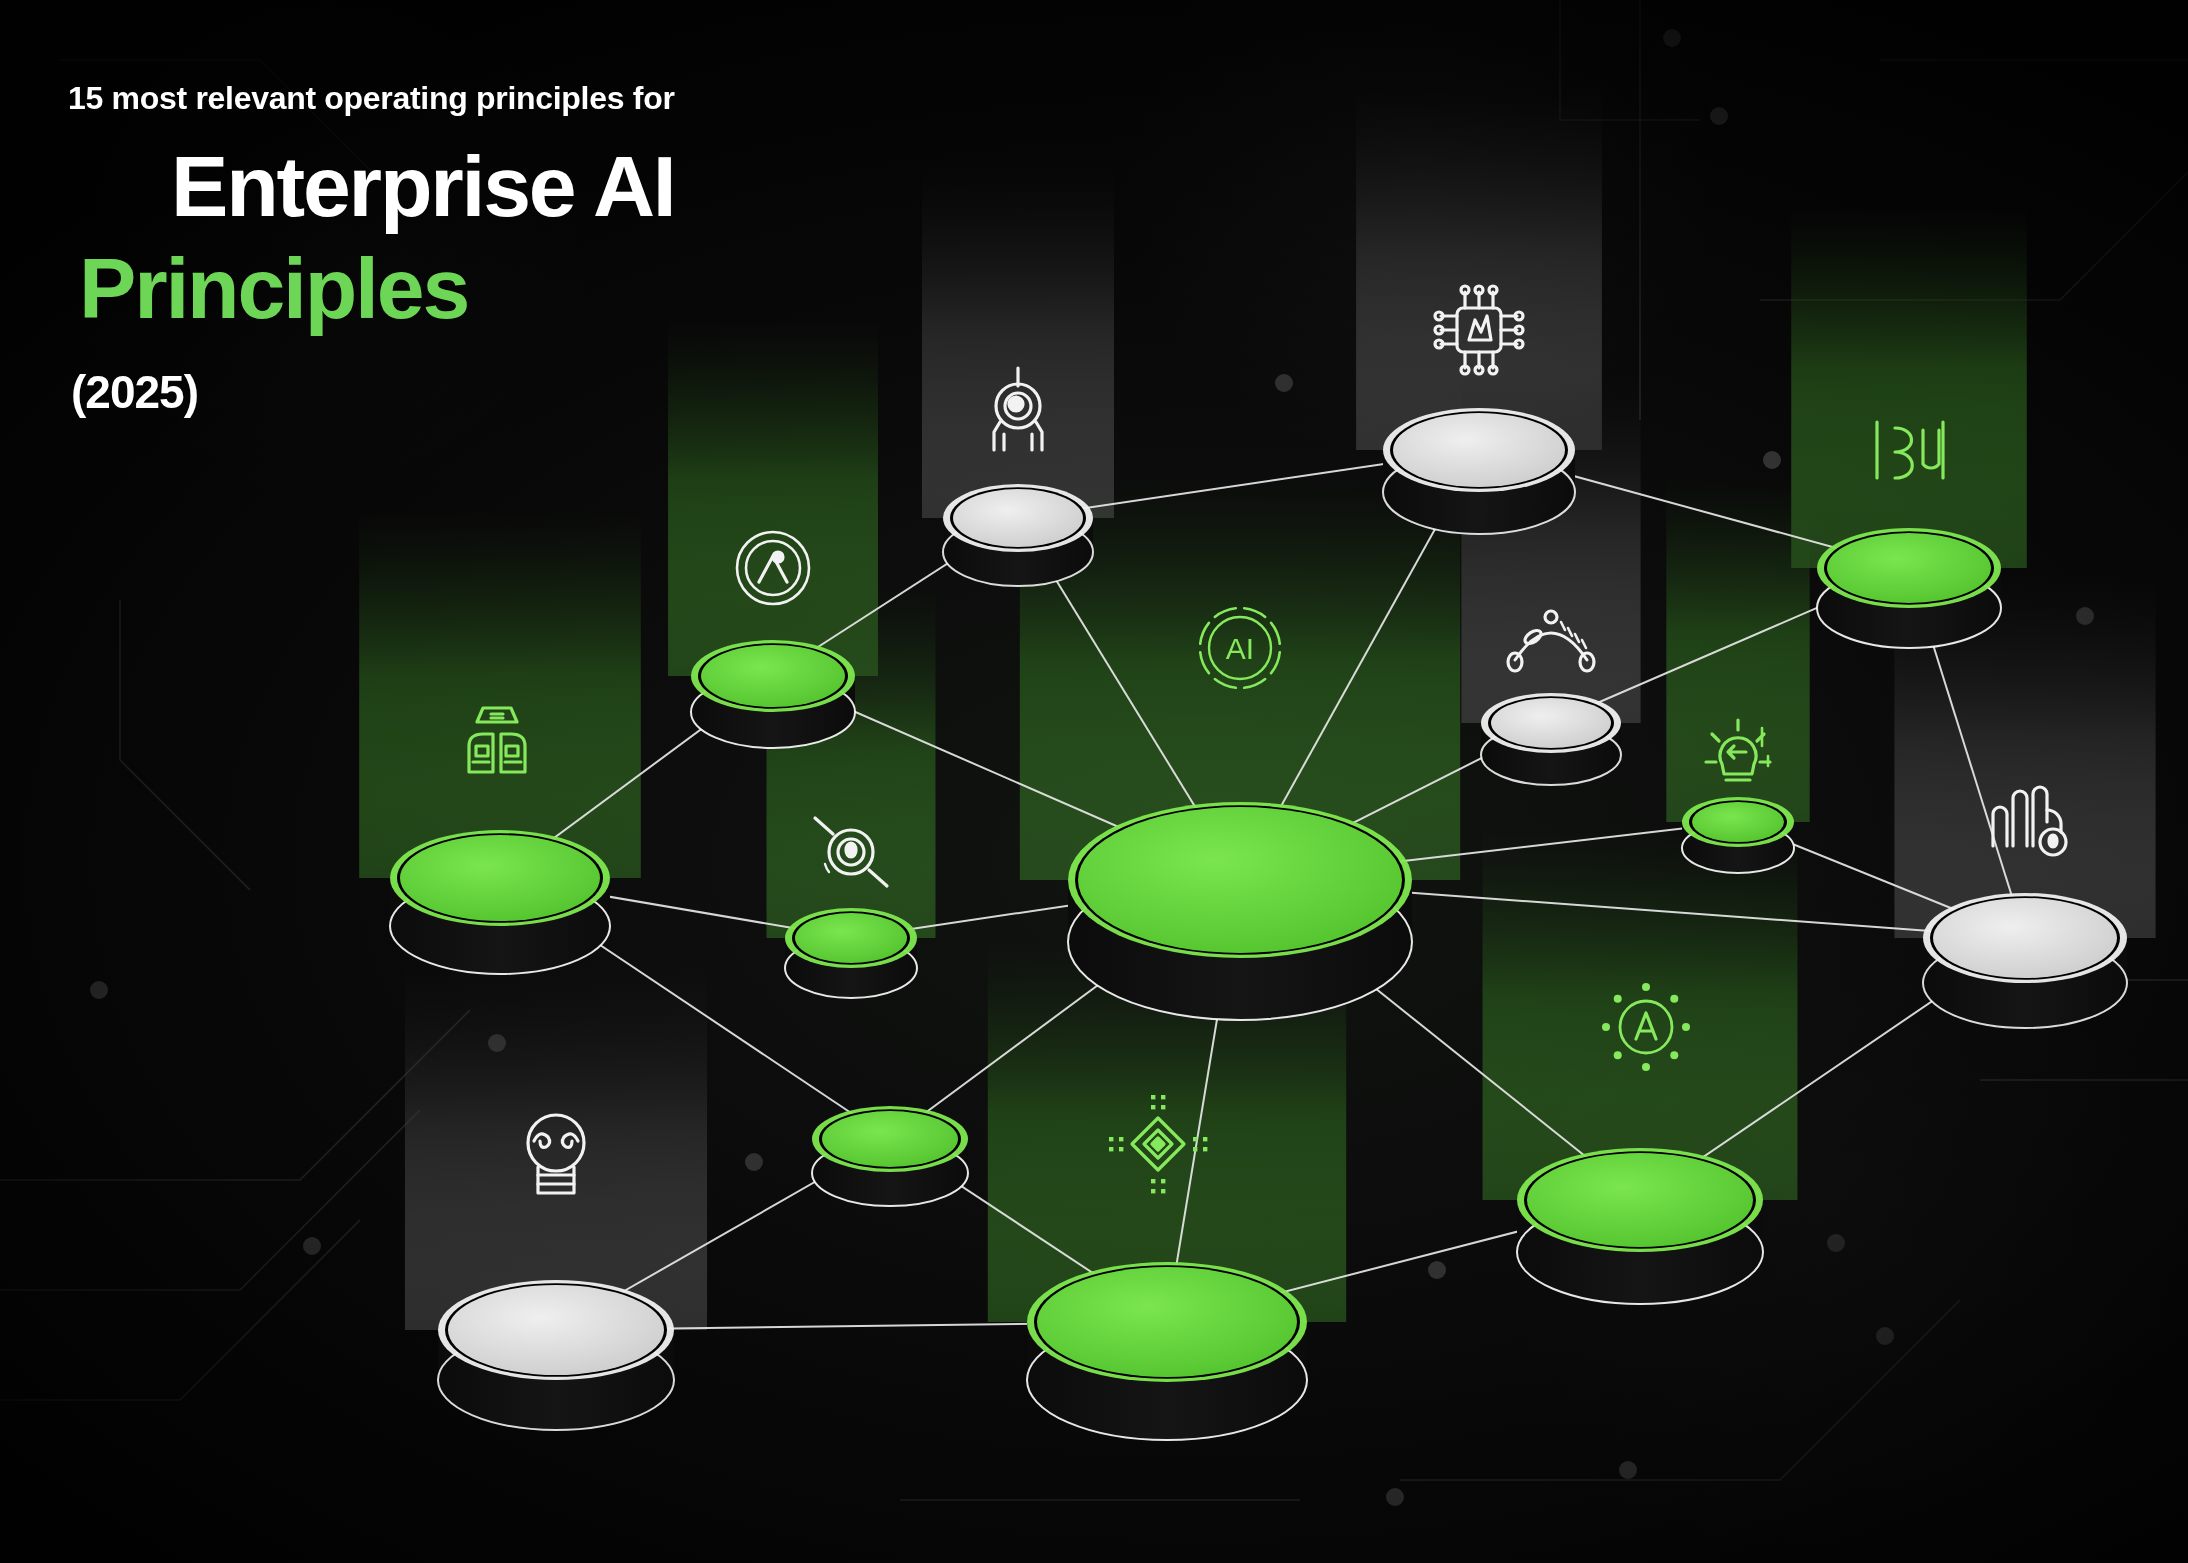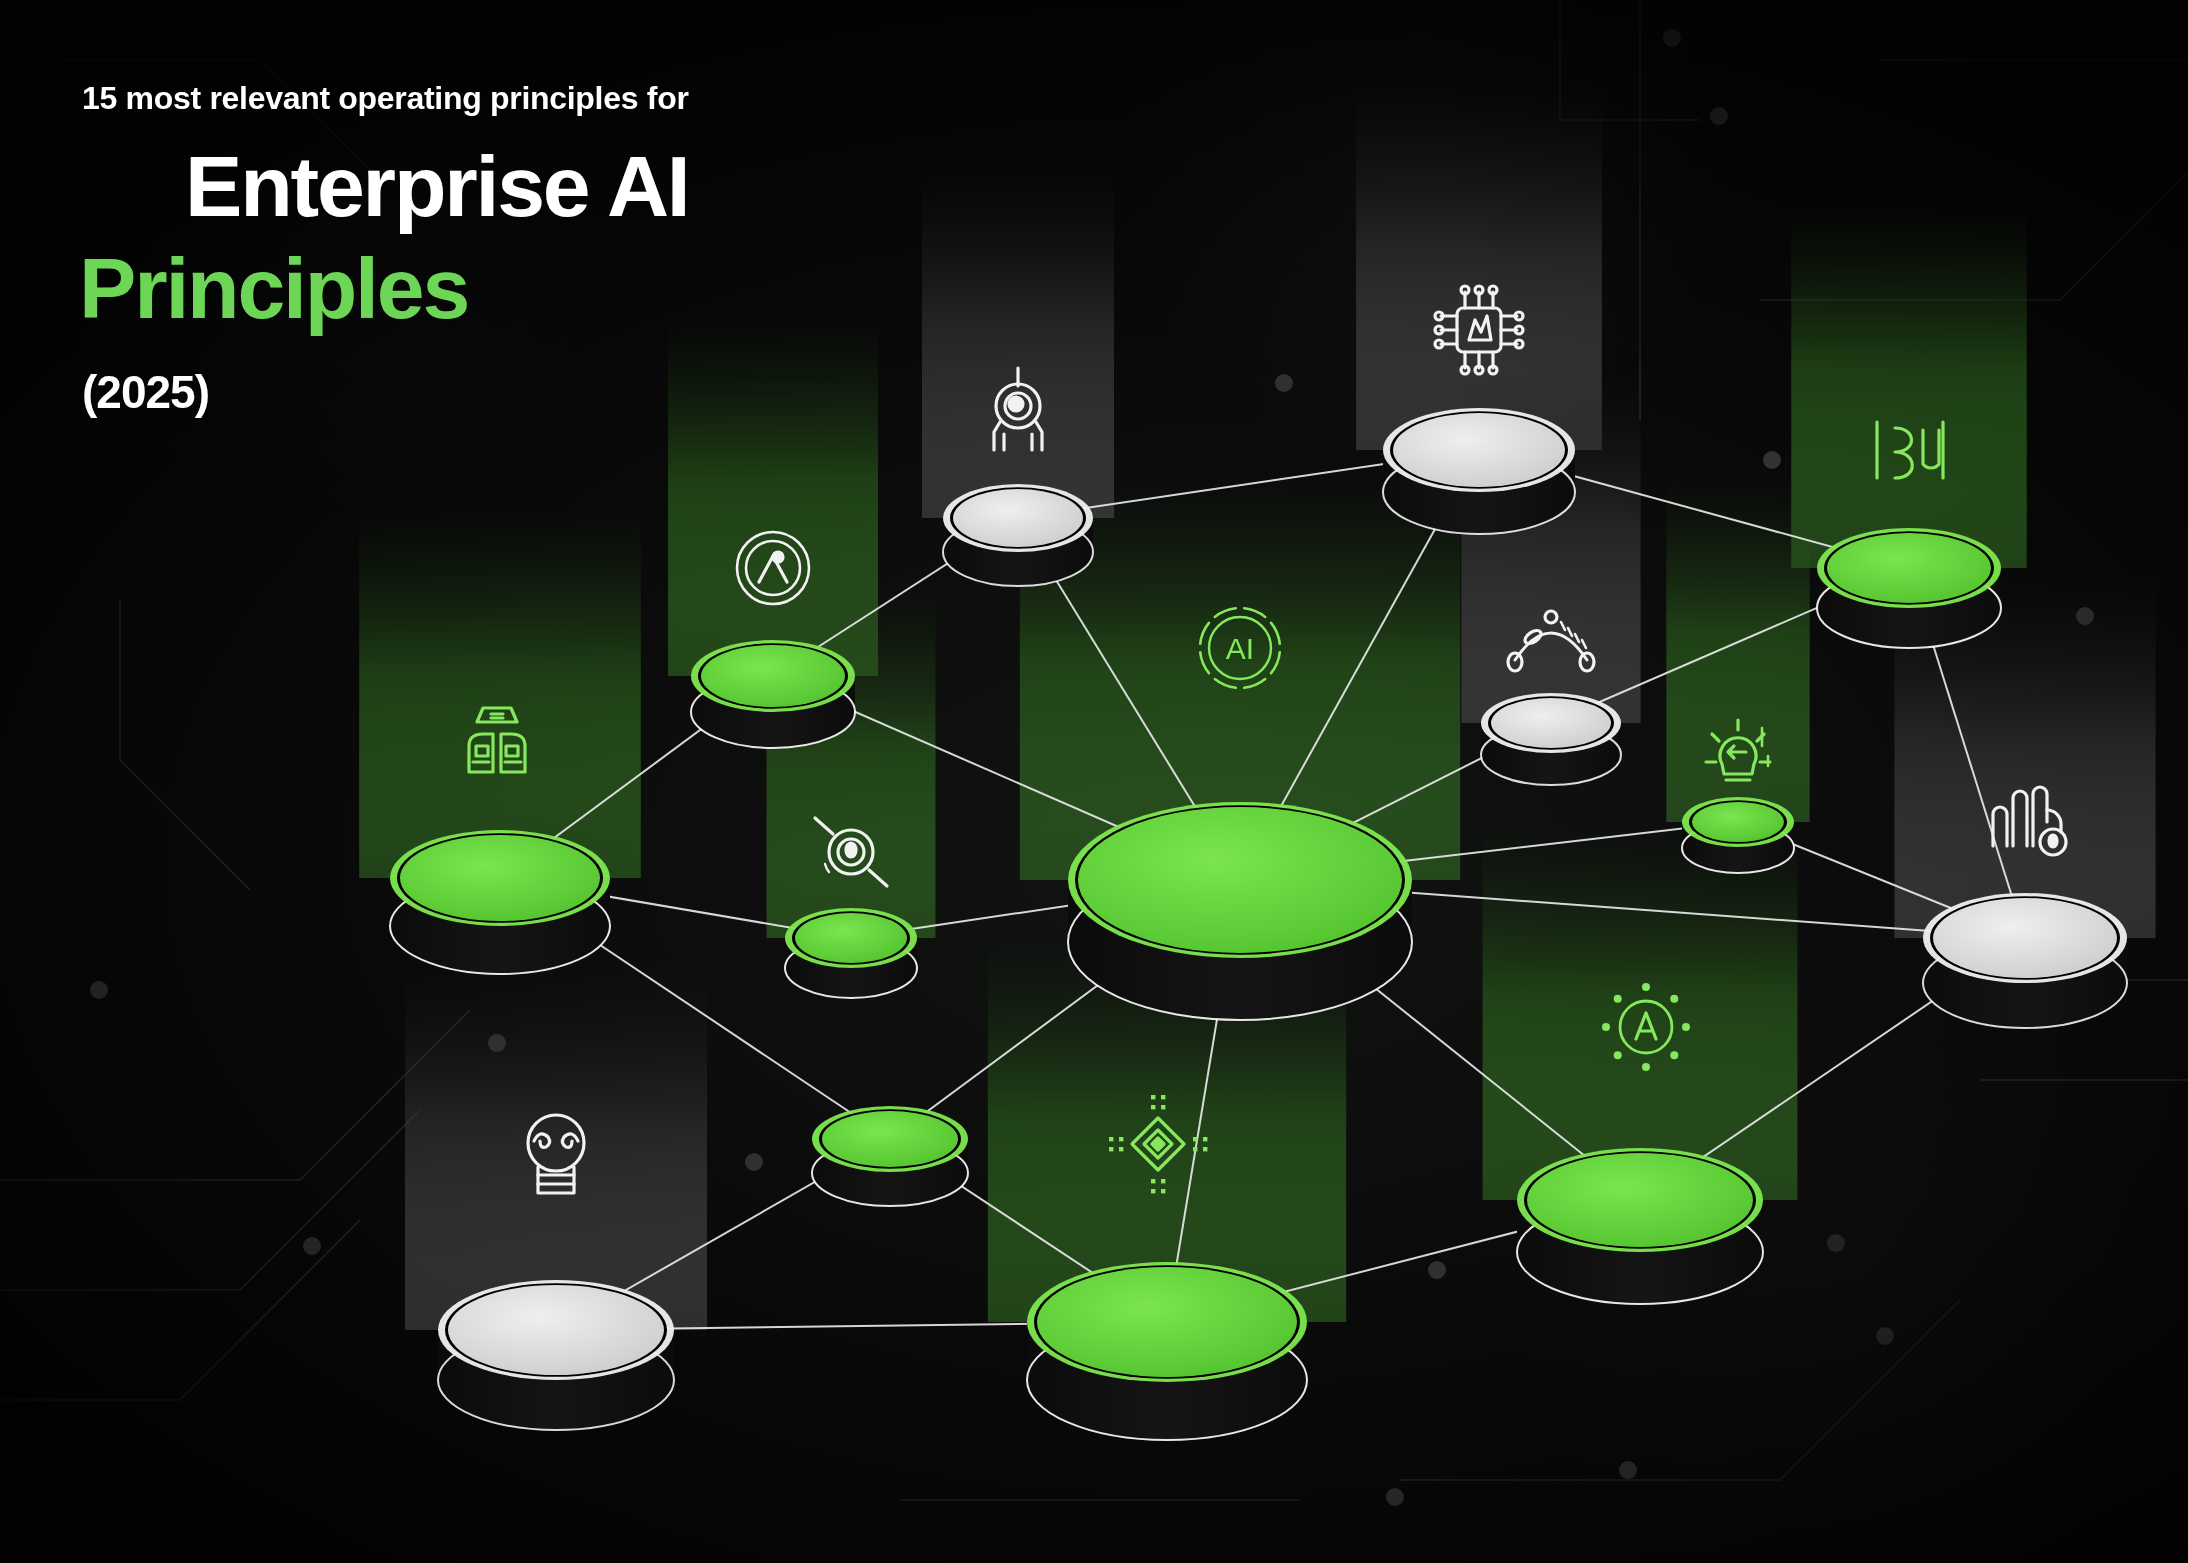--- a/index.html
+++ b/index.html
@@ -26,32 +26,32 @@
     background:
       radial-gradient(circle 420px at 1420px 180px, rgba(28,28,28,.55) 0%, rgba(0,0,0,0) 70%),
       radial-gradient(circle 380px at 330px 240px, rgba(22,22,22,.5) 0%, rgba(0,0,0,0) 70%),
       radial-gradient(circle 500px at 1850px 1250px, rgba(20,20,20,.45) 0%, rgba(0,0,0,0) 70%);
   }
 
   
   .title-block{position:absolute;left:64px;top:80px;z-index:40;}
   .kicker{
     color:#fff;font-size:32px;font-weight:bold;letter-spacing:-0.3px;
-    margin:0 0 26px 18px;white-space:nowrap;
+    margin:0 0 26px 4px;white-space:nowrap;
   }
   .title-main{
     color:#fff;font-size:86px;font-weight:bold;line-height:1.0;
     letter-spacing:-2.2px;margin:0 0 16px 0;white-space:nowrap;text-align:right;
   }
   .title-accent{
     font-size:86px;font-weight:bold;line-height:1.0;
     letter-spacing:-2.2px;margin:0 0 34px 15px;white-space:nowrap;
   }
   .title-year{
-    color:#fff;font-size:46px;font-weight:bold;letter-spacing:-1px;margin:18px;
+    color:#fff;font-size:46px;font-weight:bold;letter-spacing:-1px;margin:7px;
   }
 
   
   #net{position:absolute;left:0;top:0;width:2188px;height:1563px;z-index:20;}
   .node{position:absolute;z-index:25;}
   .beam{position:absolute;z-index:18;pointer-events:none;}
   .icon-wrap{position:absolute;z-index:30;pointer-events:none;}
   svg{display:block;overflow:visible;}
 </style>
 </head>

